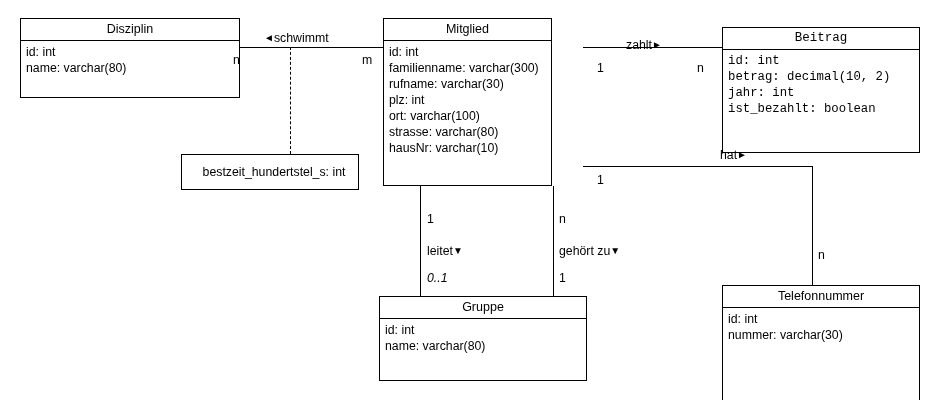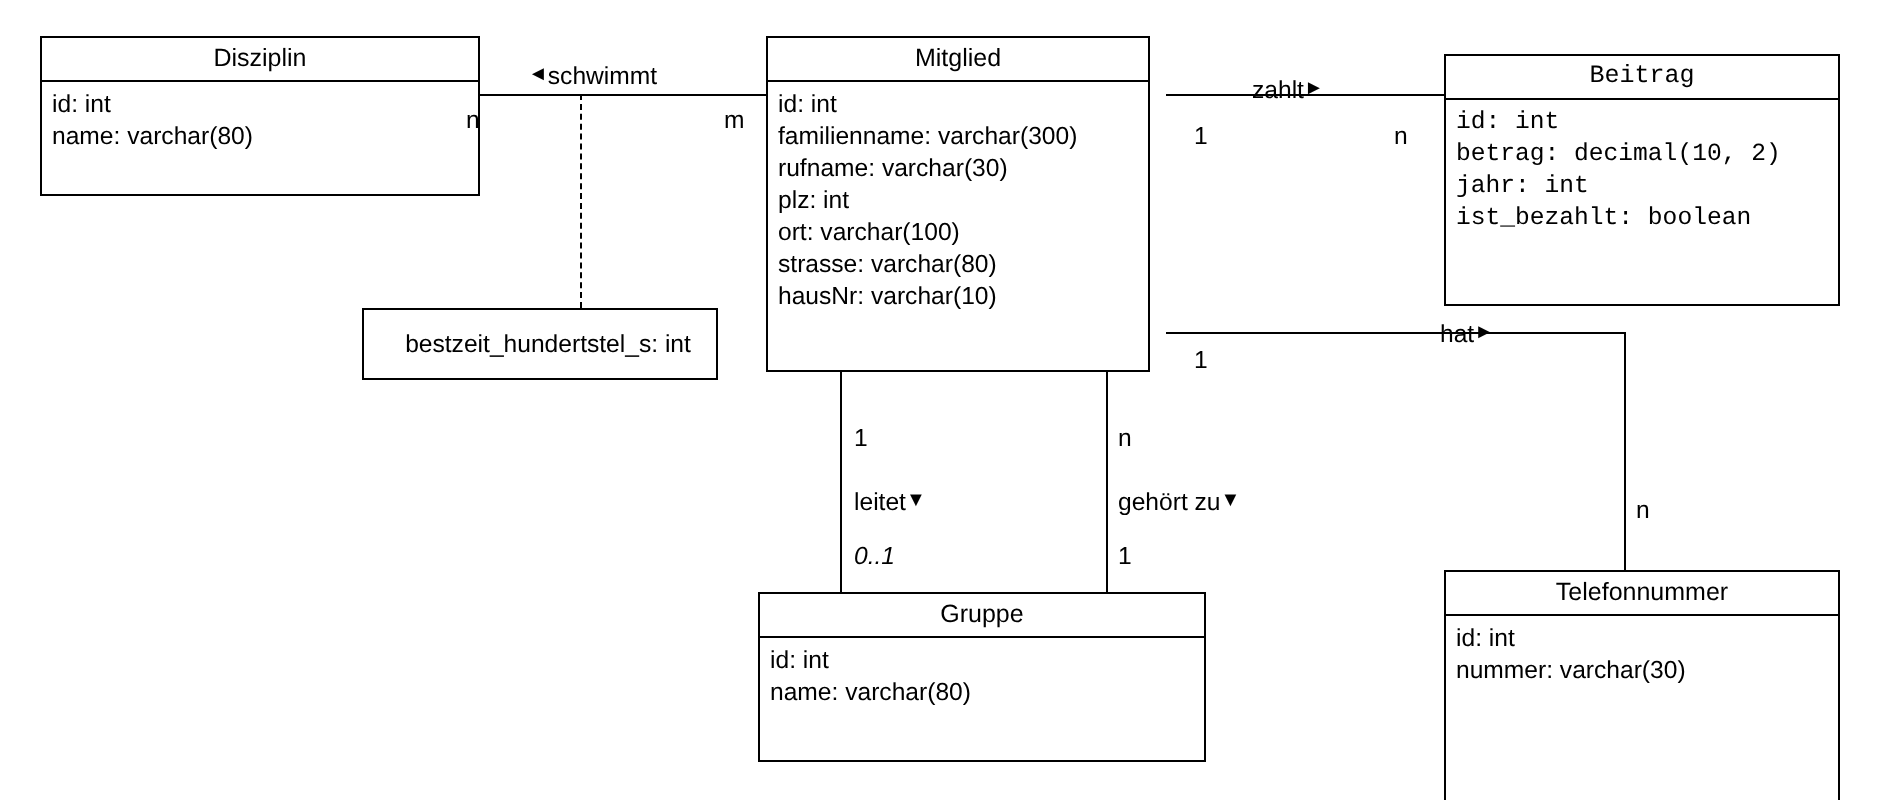--- a/index.html
+++ b/index.html
@@ -123,21 +123,21 @@
   <div class="line-v" style="left:553px; top:186px; height:110px;"></div>
 
   <div class="entity" style="left:20px; top:18px; width:220px; height:80px;">
     <div class="entity-title">Disziplin</div>
     <div class="entity-attrs">
       <div class="attr">id: int</div>
       <div class="attr">name: varchar(80)</div>
     </div>
   </div>
 
-  <div class="entity" style="left:383px; top:18px; width:192px; height:168px;">
+  <div class="entity" style="left:383px; top:18px; width:169px; height:168px;">
     <div class="entity-title">Mitglied</div>
     <div class="entity-attrs">
       <div class="attr">id: int</div>
       <div class="attr">familienname: varchar(300)</div>
       <div class="attr">rufname: varchar(30)</div>
       <div class="attr">plz: int</div>
       <div class="attr">ort: varchar(100)</div>
       <div class="attr">strasse: varchar(80)</div>
       <div class="attr">hausNr: varchar(10)</div>
     </div>
@@ -146,21 +146,21 @@
   <div class="entity" style="left:722px; top:27px; width:198px; height:126px;font-family:Liberation Mono, monospace;">
     <div class="entity-title">Beitrag</div>
     <div class="entity-attrs">
       <div class="attr">id: int</div>
       <div class="attr">betrag: decimal(10, 2)</div>
       <div class="attr">jahr: int</div>
       <div class="attr">ist_bezahlt: boolean</div>
     </div>
   </div>
 
-  <div class="entity" style="left:379px; top:296px; width:224px; height:85px;">
+  <div class="entity" style="left:379px; top:296px; width:208px; height:85px;">
     <div class="entity-title">Gruppe</div>
     <div class="entity-attrs">
       <div class="attr">id: int</div>
       <div class="attr">name: varchar(80)</div>
     </div>
   </div>
 
   <div class="entity" style="left:722px; top:285px; width:198px; height:118px;">
     <div class="entity-title">Telefonnummer</div>
     <div class="entity-attrs">
@@ -178,21 +178,21 @@
   </div>
   <div class="card-label" style="left:233px; top:53px;">n</div>
   <div class="card-label" style="left:362px; top:53px;">m</div>
 
   <div class="rel-label" style="left:626px; top:38px;">
     <span>zahlt</span><span class="tri">►</span>
   </div>
   <div class="card-label" style="left:597px; top:61px;">1</div>
   <div class="card-label" style="left:697px; top:61px;">n</div>
 
-  <div class="rel-label" style="left:672px; top:160px;padding-left:48px;">
+  <div class="rel-label" style="left:672px; top:148px;padding-left:48px;">
     <span>hat</span><span class="tri">►</span>
   </div>
   <div class="card-label" style="left:597px; top:173px;">1</div>
   <div class="card-label" style="left:818px; top:248px;">n</div>
 
   <div class="card-label" style="left:427px; top:212px;">1</div>
   <div class="rel-label" style="left:427px; top:244px;">
     <span>leitet</span><span class="tri">▼</span>
   </div>
   <div class="card-label" style="left:427px; top:271px;font-style:italic;">0..1</div>

